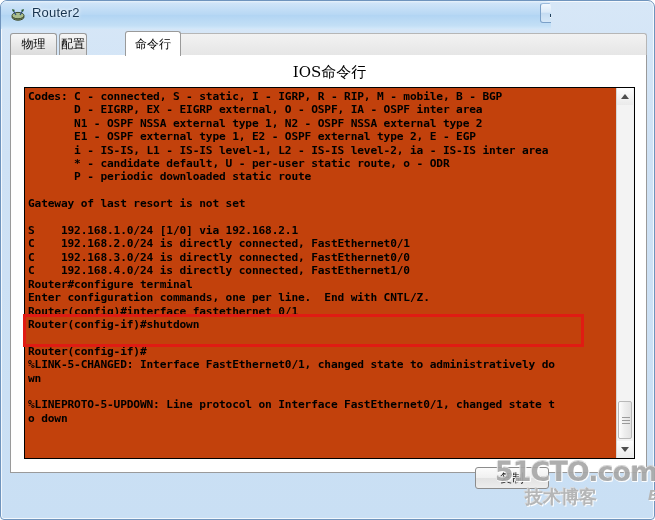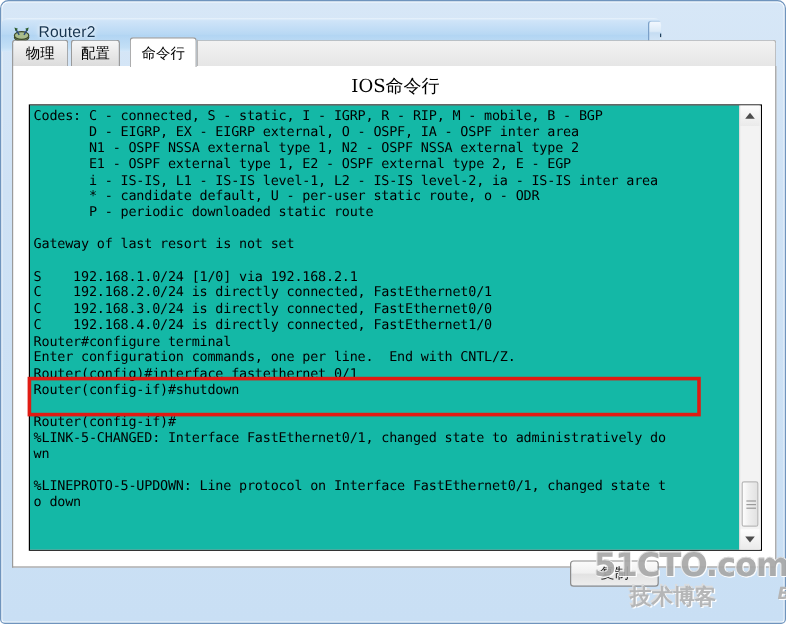--- a/index.html
+++ b/index.html
@@ -23,21 +23,21 @@
     box-sizing: border-box;
     background: linear-gradient(to bottom, #d7e7f7 0%, #cfe2f5 30%, #c9dff4 100%);
     border: 1px solid #6f94bd;
     border-radius: 7px 7px 4px 4px;
     box-shadow: inset 0 0 0 1px rgba(255,255,255,0.75);
   }
 
   
   #titlebar {
     position: absolute;
-    left: 0; top: 14px;
+    left: 0; top: 0;
     width: 550px; height: 28px;
     border-radius: 6px 6px 0 0;
     background: linear-gradient(to bottom,
         #e8f2fb 0%, #cfe4f8 8%, #b8d8f4 48%, #b2d5f3 52%, #c3dff6 88%, #d3e8fa 100%);
     overflow: hidden;
   }
   #title-icon {
     position: absolute;
     left: 9px; top: 6px;
     width: 16px; height: 16px;
@@ -122,23 +122,24 @@
     justify-content: center;
     cursor: default;
     font-family: "DejaVu Sans", "Liberation Sans", sans-serif;
   }
   .tab.active {
     top: 0;
     height: 25px;
     background: #ffffff;
     border-color: #9a9a9a;
     z-index: 3;
+    margin-left: 17px;
   }
   #tab-physical { left: 0px;  width: 47px; justify-content: center; }
-  #tab-config   { left: 49px; width: 41px; }
+  #tab-config   { left: 49px; width: 28px; }
   #tab-cli      { left: 98px; width: 56px; }
 
   #tab-filler {
     position: absolute;
     left: 154px; top: 2px;
     width: 483px; height: 22px;
     box-sizing: border-box;
     background: linear-gradient(to bottom, #f2f2f2 0%, #e6e6e6 100%);
     border: 1px solid #b6b6b6;
     border-bottom: none;
@@ -174,21 +175,22 @@
     box-sizing: border-box;
     border: 1px solid #000000;
     background: #ffffff;
     display: flex;
   }
   #terminal {
     flex: 1 1 auto;
     overflow: hidden;
     padding: 2px 0 0 3px;
     box-sizing: border-box;
-    background: #14b8a6;
+    background: #c2410c;
+    font-weight: bold;
   }
   #terminal pre {
     margin: 0;
     font-family: "DejaVu Sans Mono", "Liberation Mono", monospace;
     font-size: 11.2px;
     line-height: 13.4px;
     color: #000000;
     white-space: pre;
     letter-spacing: -0.15px;
   }

